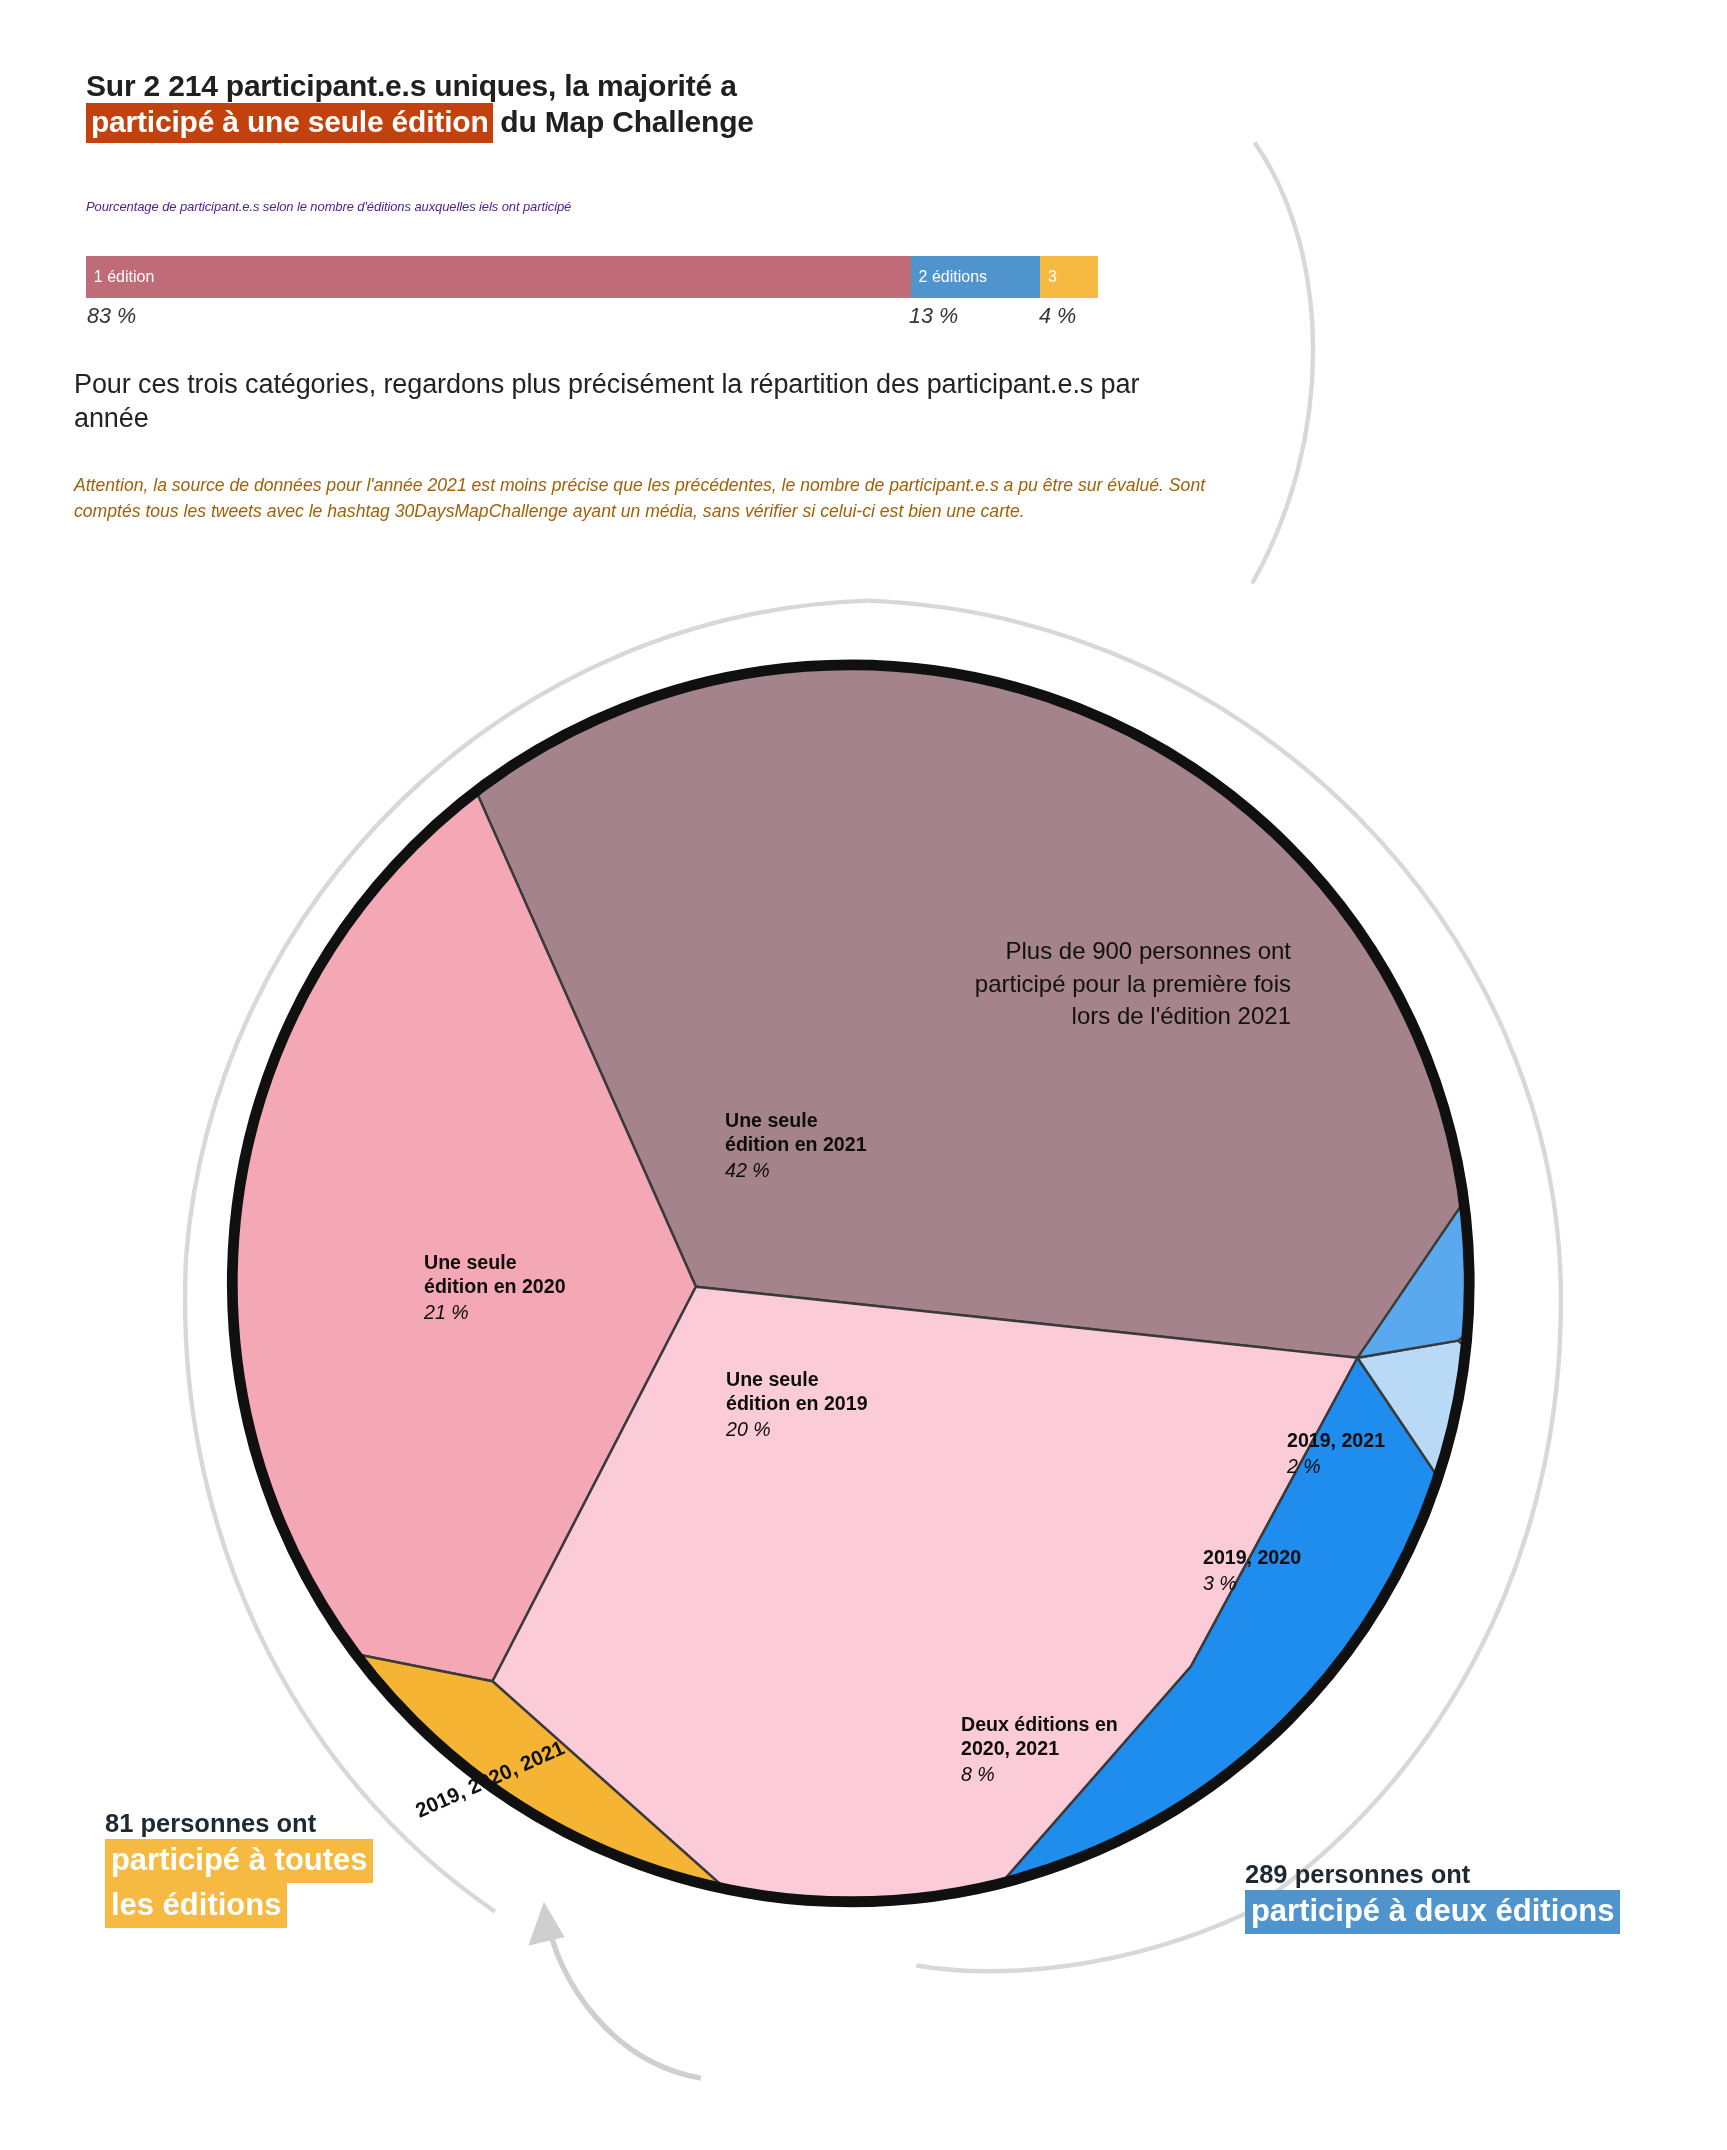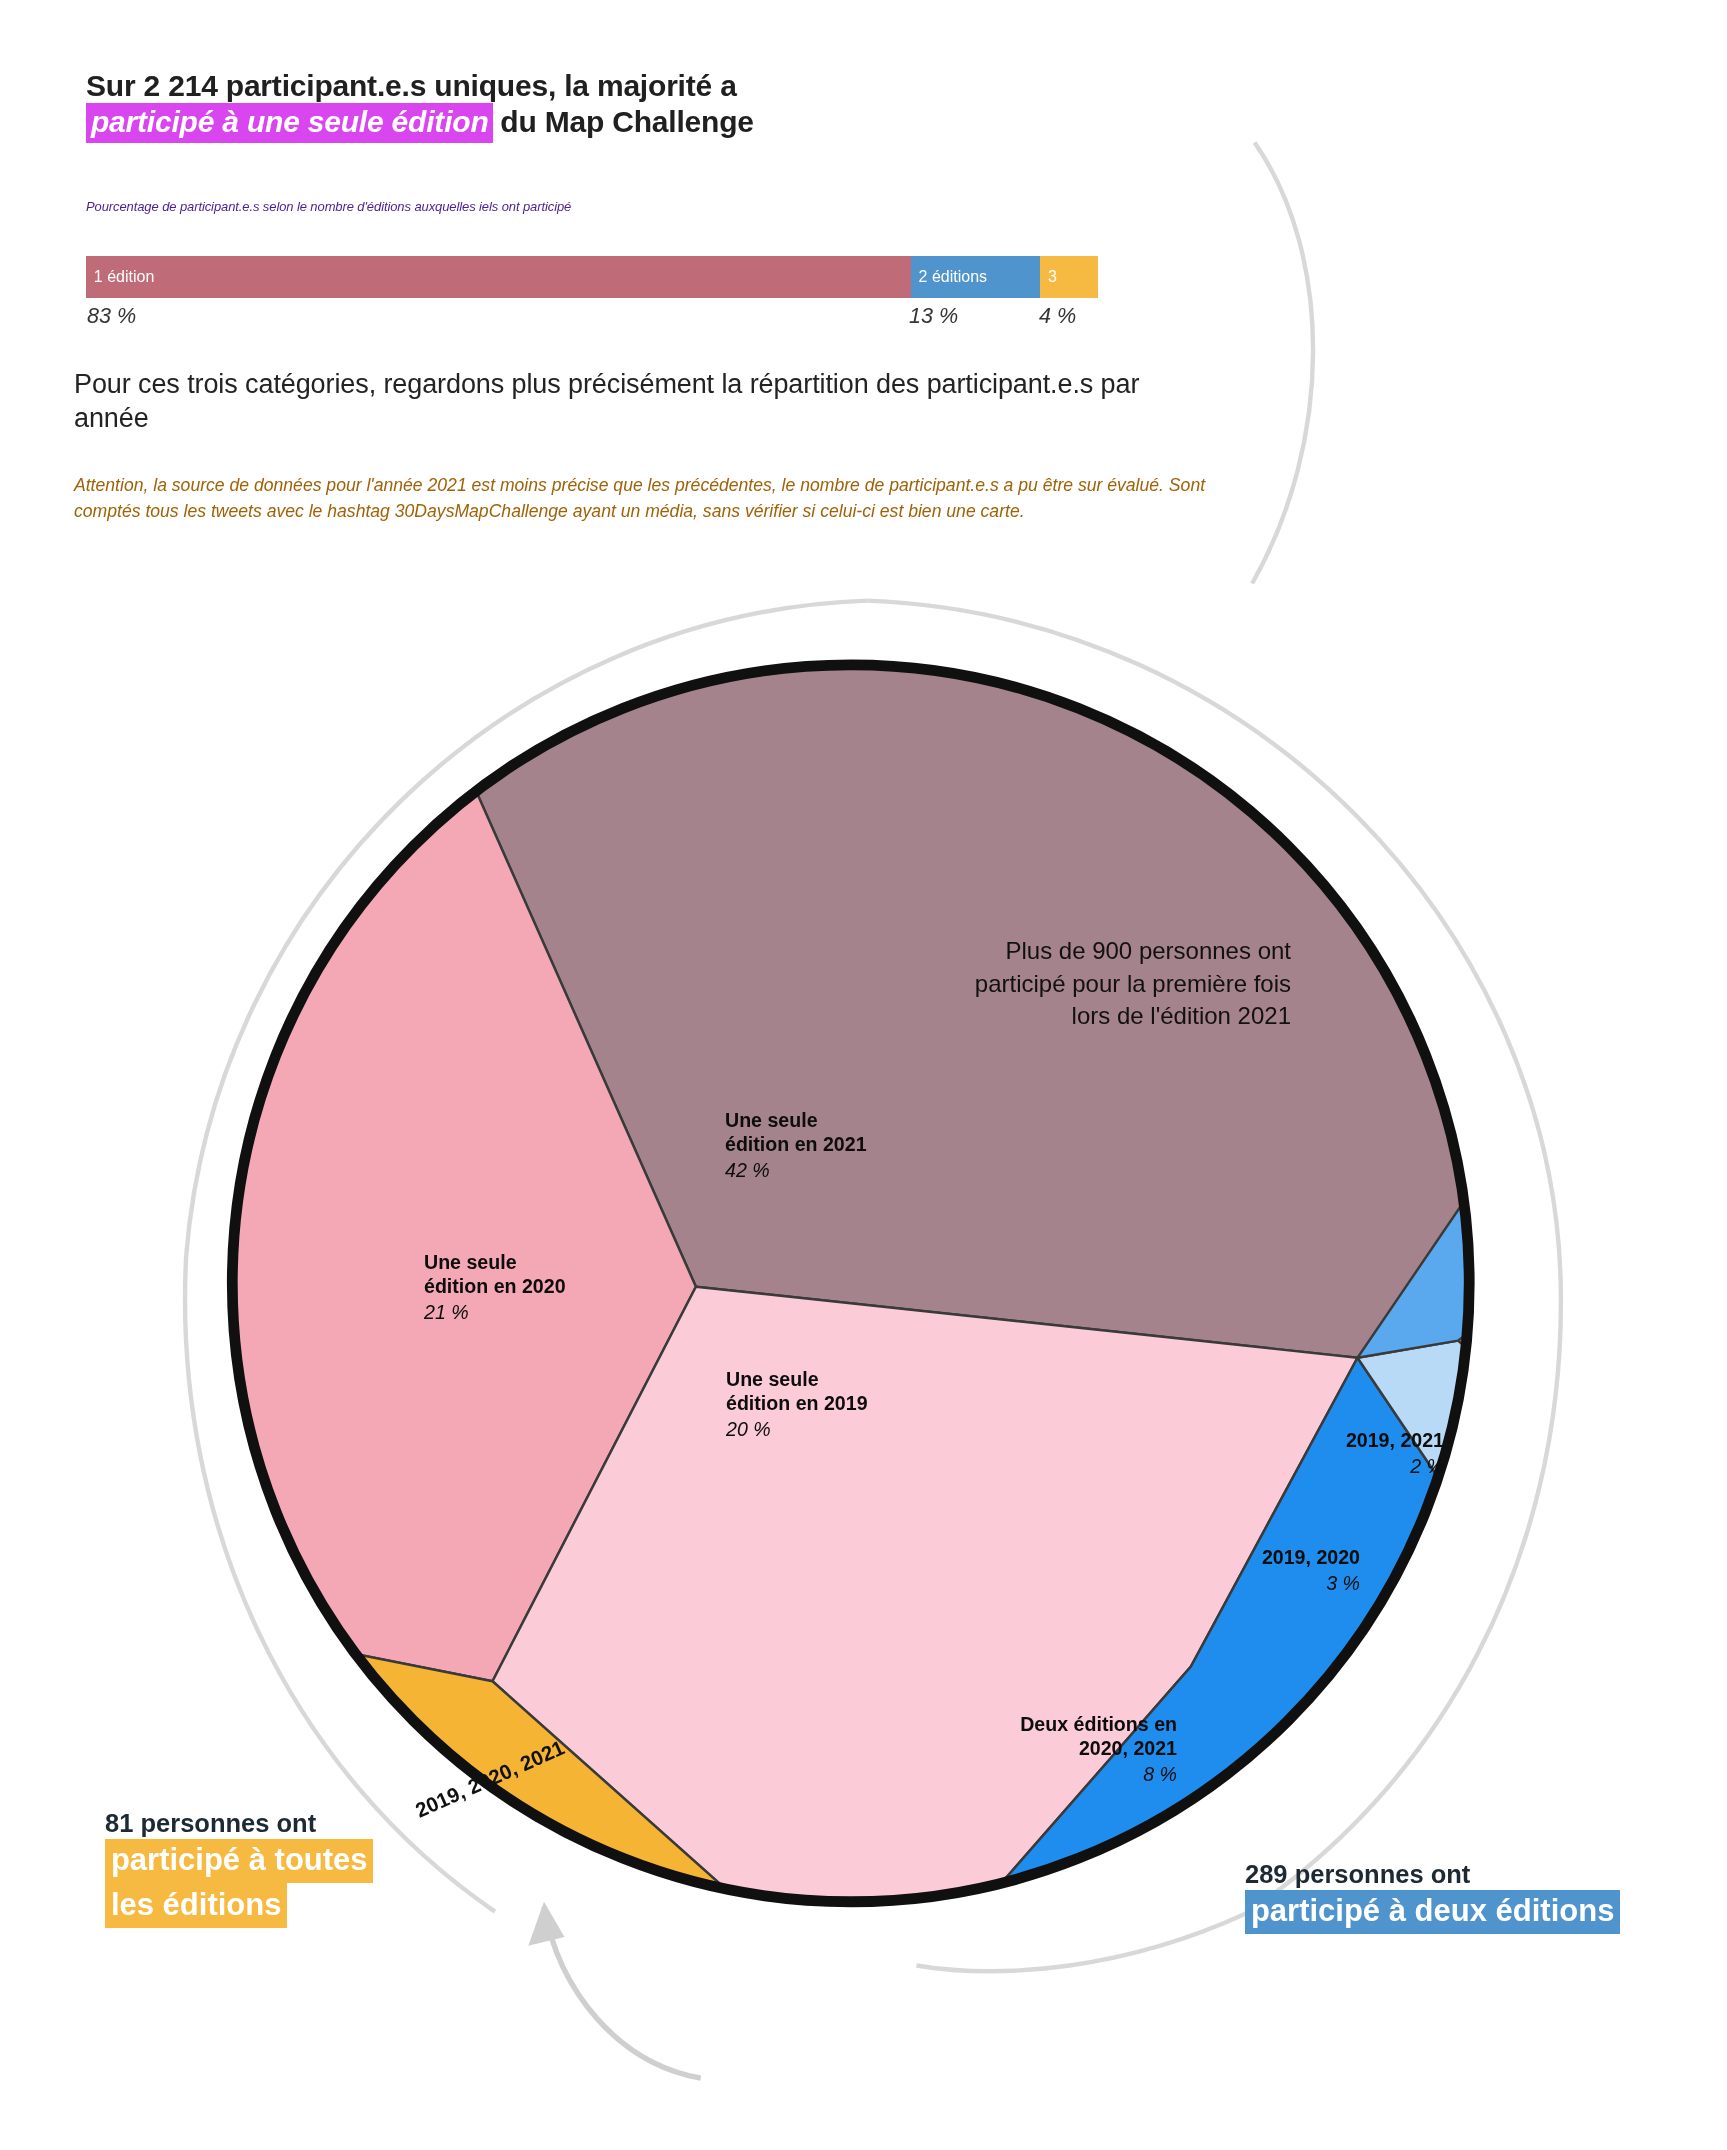--- a/index.html
+++ b/index.html
@@ -9,21 +9,21 @@
     background: #ffffff;
     font-family: "Liberation Sans", sans-serif;
     overflow: hidden;
   }
   .page { position: relative; width: 1727px; height: 1550px; background: #fff; }
 
   
   .title-block { position: absolute; left: 86px; top: 69px; width: 1127px; }
   .title-line { font-size: 30px; font-weight: bold; color: #202020; line-height: 1.14;
                 letter-spacing: -0.2px; white-space: nowrap; }
-  .hl-rose { background: #d946ef; color: #ffffff; padding: 2px 4.9px 3.9px 4.9px; display:inline-block;font-style:italic; }
+  .hl-rose { background: #c2410c; color: #ffffff; padding: 2px 4.9px 3.9px 4.9px; display:inline-block; }
 
   .subtitle { position: absolute; left: 86px; top: 199px; font-size: 13px; font-style: italic;
               color: #4c1d95; letter-spacing: -0.1px; }
 
   
   .bar-wrap { position: absolute; left: 86px; top: 256px; width: 1012px; height: 42px; display: flex; }
   .bar-seg { height: 42px; display: flex; align-items: center; overflow: hidden; }
   .bar-seg span { color: #fff; font-size: 16px; padding-left: 7.8px; white-space: nowrap; }
   .bar-pct { position: absolute; font-size: 21.6px; font-style: italic; color: #353535; top: 303px; }
 
@@ -33,21 +33,21 @@
   .sec2-note { position: absolute; left: 74px; top: 472px; width: 1176px;
                font-size: 17.6px; font-style: italic; color: #a16207; line-height: 1.48; }
 
   
   .pie-area { position: absolute; left: 0; top: 0; width: 1727px; height: 2151px; pointer-events: none; }
 
   
   .plabel { position: absolute; color: #0d0d0d; }
   .plabel .ttl { font-size: 19.6px; font-weight: bold; line-height: 1.22; white-space: pre-line; }
   .plabel .pct { font-size: 19.6px; font-style: italic; line-height: 1.32; margin-top: 1px; }
-  .plabel.center { text-align: right; }
+  .plabel.center { text-align: left; }
 
   .annot-2021 { position: absolute; left: 958px; top: 935px; width: 333px;
                 text-align: right; font-size: 24px; color: #111; line-height: 1.36; }
 
   
   .rot-label { position: absolute; left: 490px; top: 1779px; transform: translate(-50%,-50%) rotate(-24deg);
                font-size: 20.6px; font-weight: bold; color: #111; white-space: nowrap; }
 
   
   .callout { position: absolute; }

